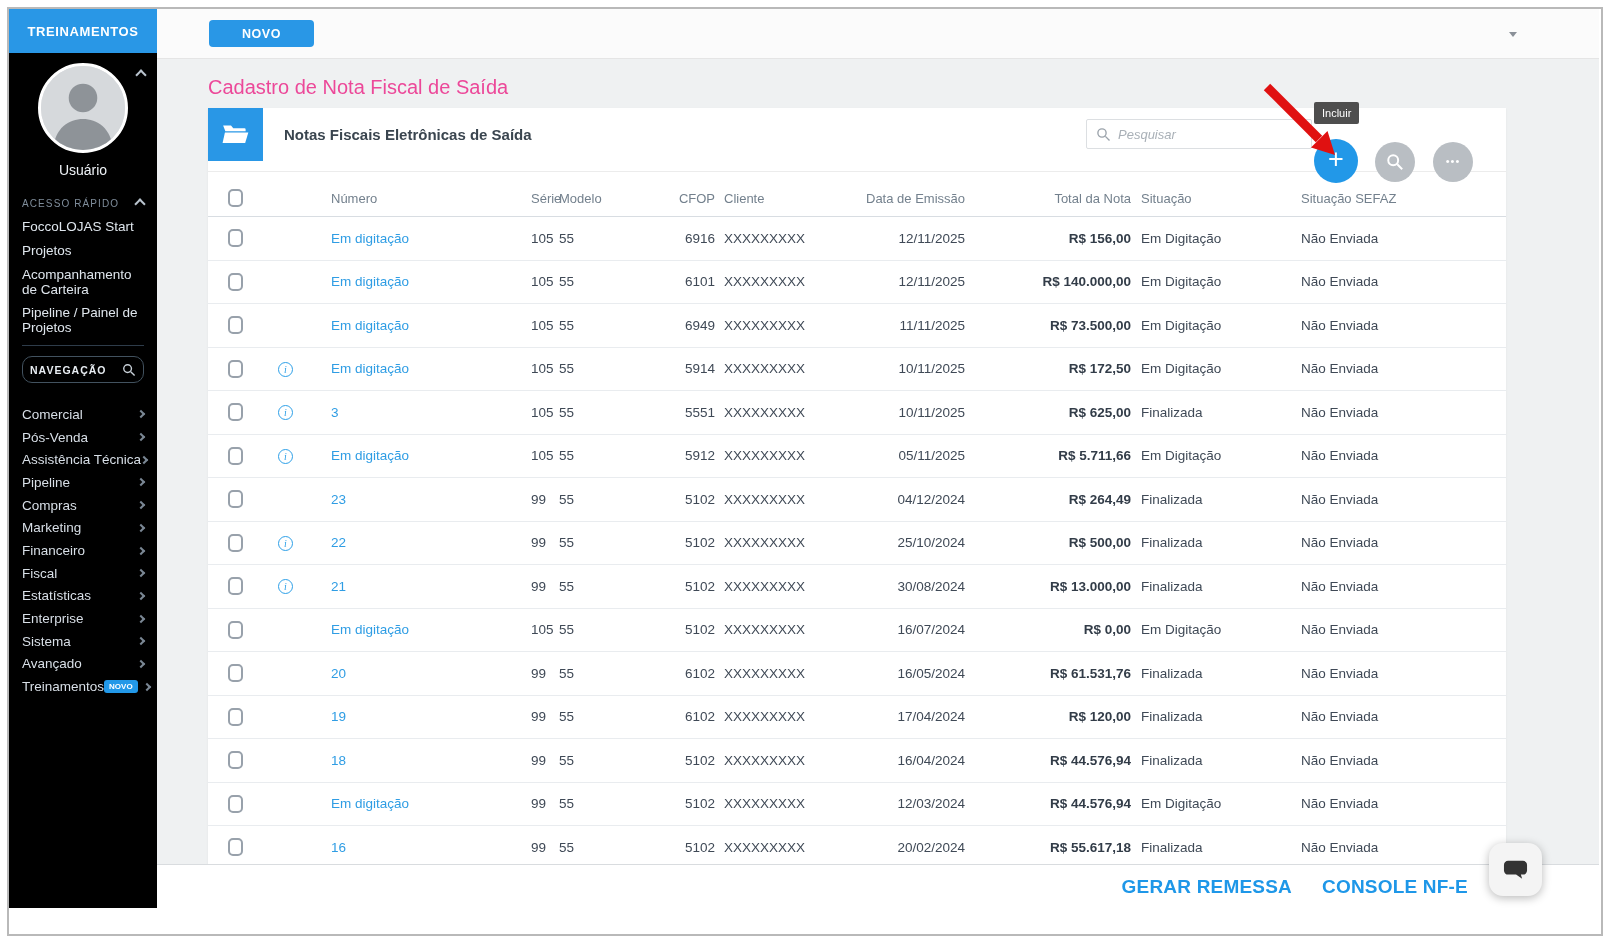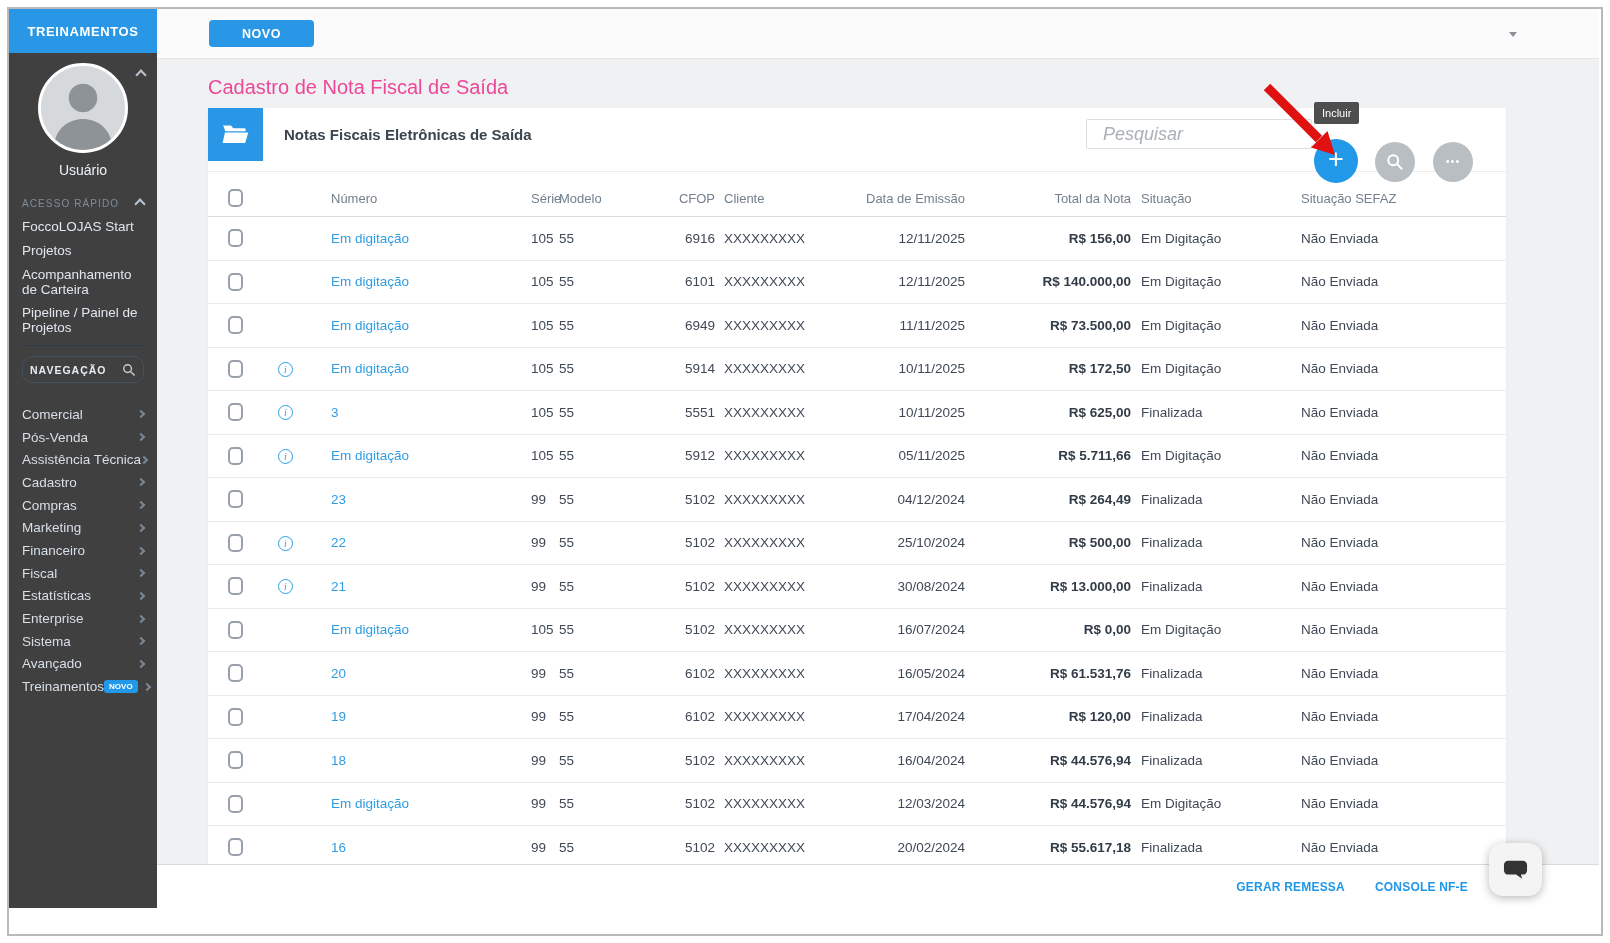--- a/index.html
+++ b/index.html
@@ -1,21 +1,21 @@
 <!DOCTYPE html>
 <html lang="pt-BR"><head>
 <meta charset="utf-8">
 <style>
   * { margin:0; padding:0; box-sizing:border-box; }
   body { background:#fff; font-family:"Liberation Sans", sans-serif; width:1610px; height:943px; position:relative; overflow:hidden; }
 
   .frame { position:absolute; left:7px; top:7px; width:1596px; height:929px; border:2px solid #b9b9b9; background:#fff; overflow:hidden; }
 
   
-  .sidebar { position:absolute; left:0; top:0; width:148px; height:899px; background:#404040; z-index:2; }
+  .sidebar { position:absolute; left:0; top:0; width:148px; height:899px; background:#000000; z-index:2; }
   .brand { height:44px; background:#2997e6; color:#fff; font-size:13px; font-weight:700; letter-spacing:.6px; display:flex; align-items:center; justify-content:center; }
   .profile { position:relative; padding-top:10px; text-align:center; }
   .avatar-wrap { width:90px; height:90px; margin:0 auto; border-radius:50%; border:3px solid #fff; overflow:hidden; background:#d6d9dc; }
   .profile-caret { position:absolute; right:12px; top:12px; }
   .user-label { color:#eef2f6; font-size:14px; margin-top:9px; }
   .chev-up { display:inline-block; width:8px; height:8px; border-left:2px solid #b9c4ce; border-top:2px solid #b9c4ce; transform:rotate(45deg); }
   .chev-r { display:inline-block; width:6px; height:6px; border-top:2px solid #7a8794; border-right:2px solid #7a8794; transform:rotate(45deg); flex:none; }
   .qa-head { display:flex; justify-content:space-between; align-items:center; padding:0 13px; margin-top:16px; }
   .qa-title { color:#7f8d9b; font-size:10px; letter-spacing:1.1px; }
   .qa-list { padding:8px 13px 0 13px; }
@@ -42,21 +42,21 @@
   
   .content-bg { position:absolute; left:148px; top:50px; width:1442px; height:805px; background:#eff1f2; }
   .page-title { position:absolute; left:199px; top:67px; font-size:20px; font-weight:400; color:#ec4899; z-index:2; }
 
   
   .panel { position:absolute; left:199px; top:99px; width:1298px; height:756px; background:#fff; box-shadow:0 1px 2px rgba(0,0,0,.06); z-index:2; }
   .panel-head { position:relative; height:64px; border-bottom:1px solid #ececec; }
   .folder-tile { position:absolute; left:0; top:0; width:55px; height:53px; background:#2997e6; display:flex; align-items:center; justify-content:center; }
   .panel-title { position:absolute; left:76px; top:0; height:53px; display:flex; align-items:center; font-size:15px; font-weight:700; color:#3a454f; }
   .search-box { position:absolute; left:878px; top:11px; width:226px; height:30px; border:1px solid #dcdfe2; border-radius:2px; background:#fff; display:flex; align-items:center; padding:0 9px; }
-  .search-box input { flex:1; border:none; outline:none; font-size:18px; font-style:italic; color:#5a6572; margin-left:7px; font-family:"Liberation Sans", sans-serif; }
+  .search-box input { flex:1; border:none; outline:none; font-size:13px; font-style:italic; color:#5a6572; margin-left:7px; font-family:"Liberation Sans", sans-serif; }
   .search-box input::placeholder { color:#a9b0b7; opacity:1; }
   .circle-btn { position:absolute; border:none; border-radius:50%; display:flex; align-items:center; justify-content:center; cursor:pointer; z-index:5; font-family:"Liberation Sans", sans-serif; }
   .add-btn { left:1106px; top:31px; width:44px; height:44px; background:#2298e8; color:#fff; font-size:27px; font-weight:300; line-height:1; padding-bottom:3px; }
   .find-btn { left:1167px; top:34px; width:40px; height:40px; background:#b9bec3; }
   .more-btn { left:1225px; top:34px; width:40px; height:40px; background:#b9bec3; color:#fff; font-size:11px; letter-spacing:1px; padding-bottom:2px; }
   .tooltip { position:absolute; left:1106px; top:-6px; background:#4e4e4e; color:#fff; font-size:11px; padding:5px 8px; border-radius:2px; z-index:6; }
 
   
   .thead { position:absolute; left:0; top:73px; width:100%; height:36px; border-bottom:1px solid #d8dde2; }
   .tbody { position:absolute; left:0; top:109px; width:100%; height:647px; overflow:hidden; }
@@ -74,21 +74,21 @@
   .l-sefaz { left:1093px; }
   .num-link { color:#2f9de4; cursor:pointer; text-decoration:none; }
   .tot-val { font-weight:700; color:#323c48; }
   .cbx { position:absolute; left:20px; width:15px; height:18px; border:2px solid #98a1ab; border-radius:5px; background:#fff; cursor:pointer; }
   .thead .cbx { top:8px; }
   .trow .cbx { top:12px; }
   .info-i { position:absolute; left:70px; top:14px; width:15px; height:15px; border:1.5px solid #2da0e8; border-radius:50%; color:#2da0e8; font-size:10px; font-style:italic; font-family:"Liberation Serif", serif; display:flex; align-items:center; justify-content:center; cursor:pointer; }
 
   
   .footerbar { position:absolute; left:148px; top:855px; width:1442px; height:44px; background:#fff; border-top:1px solid #d9dcdf; display:flex; align-items:center; justify-content:flex-end; padding-right:131px; gap:30px; z-index:3; }
-  .footer-link { color:#1e97e8; font-size:12px; font-weight:700; letter-spacing:.2px; cursor:pointer; white-space:nowrap; }
+  .footer-link { color:#1e97e8; font-size:19px; font-weight:700; letter-spacing:.2px; cursor:pointer; white-space:nowrap; }
 
   
   .arrow-svg { position:absolute; left:1240px; top:68px; z-index:50; pointer-events:none; }
   .chat-btn { position:absolute; left:1480px; top:834px; width:53px; height:53px; background:#f4f4f4; border:none; border-radius:14px; box-shadow:0 2px 10px rgba(0,0,0,.28); display:flex; align-items:center; justify-content:center; cursor:pointer; z-index:60; }
 </style>
 </head>
 <body>
 
 <div class="frame">
 
@@ -130,21 +130,21 @@
         </div>
         <div class="nav-item">
           <span class="nav-label">Pós-Venda</span>
           <span class="chev-r"></span>
         </div>
         <div class="nav-item">
           <span class="nav-label">Assistência Técnica</span>
           <span class="chev-r"></span>
         </div>
         <div class="nav-item">
-          <span class="nav-label">Cadastro</span>
+          <span class="nav-label">Pipeline</span>
           <span class="chev-r"></span>
         </div>
         <div class="nav-item">
           <span class="nav-label">Compras</span>
           <span class="chev-r"></span>
         </div>
         <div class="nav-item">
           <span class="nav-label">Marketing</span>
           <span class="chev-r"></span>
         </div>

